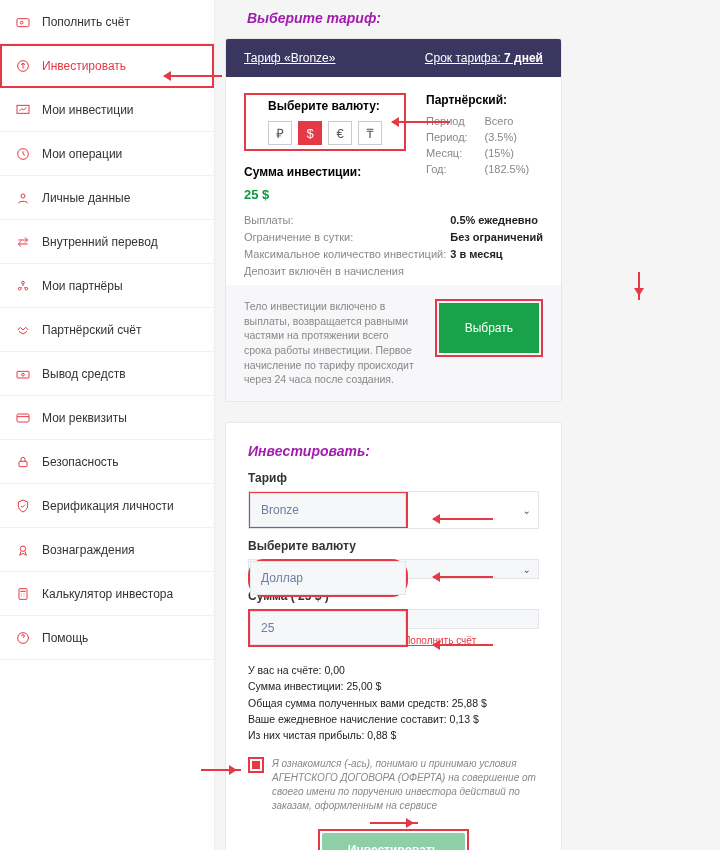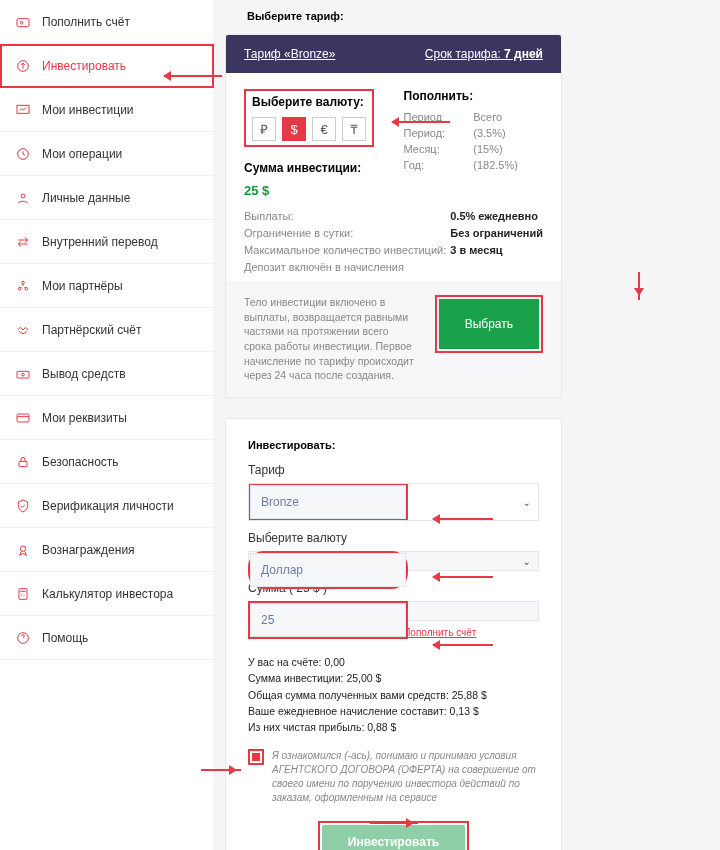--- a/index.html
+++ b/index.html
@@ -3,40 +3,40 @@
 <meta charset="utf-8">
 <style>
   * { box-sizing: border-box; margin: 0; padding: 0; }
   body { font-family: Arial, sans-serif; font-size: 12px; background: #f5f5f5; width: 720px; height: 850px; overflow: hidden; display: flex; }
   .sidebar { width: 215px; background: #fff; border-right: 1px solid #eee; }
   .sidebar-item { display: flex; align-items: center; height: 44px; padding: 0 14px; border-bottom: 1px solid #f0f0f0; gap: 10px; color: #333; cursor: pointer; position: relative; }
   .sidebar-item.active { color: #e63946; outline: 2px solid #e63946; outline-offset: -2px; }
   .sidebar-icon { width: 18px; height: 18px; display: flex; align-items: center; justify-content: center; color: #e63946; }
   .sidebar-icon svg { width: 16px; height: 16px; stroke: #e63946; fill: none; stroke-width: 1.5; }
   .main { flex: 1; padding: 0 10px 10px 10px; overflow: auto; }
-  .section-title { font-weight: bold; font-size: 11px; color: #000000; margin: 10px 0 12px 22px; }
+  .section-title { font-weight: bold; font-size: 14px; color: #a21caf; margin: 10px 0 12px 22px; font-style: italic; }
   .card { background: #fff; border-radius: 2px; border: 1px solid #e8e8e8; margin-bottom: 20px; }
   .card-header { background: #3b3660; color: #fff; padding: 12px 18px; display: flex; justify-content: space-between; font-size: 12px; border-top-left-radius: 2px; border-top-right-radius: 2px; text-decoration: underline; }
   .card-body { padding: 16px 18px 8px 18px; }
   .row { display: flex; gap: 20px; }
   .col { flex: 1; }
   .sub-head { font-weight: bold; font-size: 12px; margin-bottom: 8px; }
-  .highlight-box { border: 2px solid #e63946; padding: 4px 6px; display: inline-block; }
+  .highlight-box { border: 2px solid #e63946; padding: 4px 22px; display: inline-block; }
   .currency-row { display: flex; gap: 6px; align-items: center; margin-top:4px; }
   .cur-btn { width: 24px; height: 24px; border: 1px solid #ccc; display: flex; align-items: center; justify-content: center; font-size: 13px; color: #555; background:#fff; }
   .cur-btn.active { background: #e63946; color: #fff; border-color: #e63946; }
   .green-value { color: #0a9c3a; font-weight: bold; margin-top:6px; font-size:13px; }
   .info-grid { display: grid; grid-template-columns: 1fr auto; row-gap: 5px; font-size: 11px; color: #888; margin-top: 12px; }
   .info-grid .v { color: #222; font-weight: bold; }
   .yield-table { display: grid; grid-template-columns: 1fr 1fr; row-gap: 4px; font-size: 11px; color: #888; }
   .card-footer { background: #f7f7f9; padding: 14px 18px; display: flex; align-items: flex-start; gap: 18px; }
   .foot-note { color: #888; font-size: 10.5px; line-height: 1.4; flex: 1; }
   .btn-green { background: #1aa24a; color: #fff; border: none; padding: 18px 26px; font-size: 12px; font-weight: normal; border-radius: 0; cursor: pointer; }
   .btn-green-outlined { border: 2px solid #e63946; outline-offset: -2px; padding:2px; }
-  .form-label { font-size: 12px; color: #333; margin: 10px 0 6px 0; }
+  .form-label { font-size: 12px; color: #333; margin: 10px 0 6px 0; font-weight: bold; }
   .form-control { width: 100%; background: #f6f7f9; border: 1px solid #e3e5ea; padding: 9px 10px; font-size: 12px; color: #6b7fa0; }
   .field-highlight { border: 2px solid #e63946; display: inline-block; }
   .select-wrap { position: relative; }
   .select-caret { position: absolute; right: 8px; top: 50%; transform: translateY(-50%); color: #555; font-size:10px; }
   .err-text { color: #e63946; font-size: 10px; margin-top: 6px; }
   .err-text a { color: #e63946; text-decoration: underline; }
   .totals { font-size: 10.5px; color: #222; line-height: 1.55; margin-top: 16px; }
   .agree-row { display: flex; align-items: flex-start; gap: 8px; margin-top: 14px; font-size: 10px; color: #888; line-height:1.4;font-style:italic; }
   .chk-outer { width:16px; height:16px; border: 2px solid #e63946; display:flex; align-items:center; justify-content:center; flex-shrink:0; }
   .chk-inner { width:8px; height:8px; background:#e63946; }
@@ -211,21 +211,21 @@
                 <div class="cur-btn">₽</div>
                 <div class="cur-btn active">$</div>
                 <div class="cur-btn">€</div>
                 <div class="cur-btn">₸</div>
               </div>
             </div>
             <div class="sub-head" style="margin-top:14px;">Сумма инвестиции:</div>
             <div class="green-value">25 $</div>
           </div>
           <div class="col">
-            <div class="sub-head">Пополнить:</div>
+            <div class="sub-head">Партнёрский:</div>
             <div class="yield-table" style="margin-top:8px;">
               <span>Период</span>
                   <span>Всего</span>
               <span>Период:</span>
                   <span>(3.5%)</span>
               <span>Месяц:</span>
                   <span>(15%)</span>
               <span>Год:</span>
                   <span>(182.5%)</span>
             </div>

